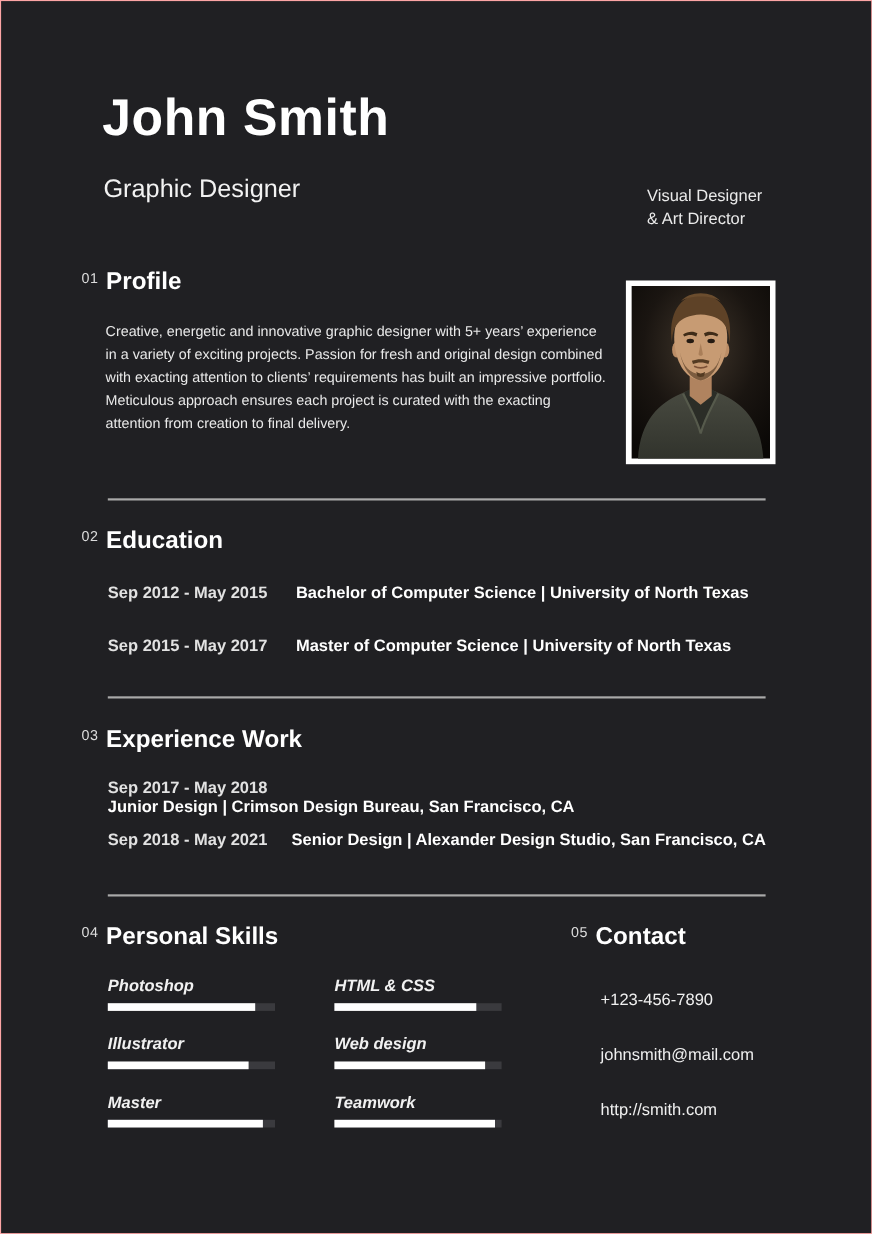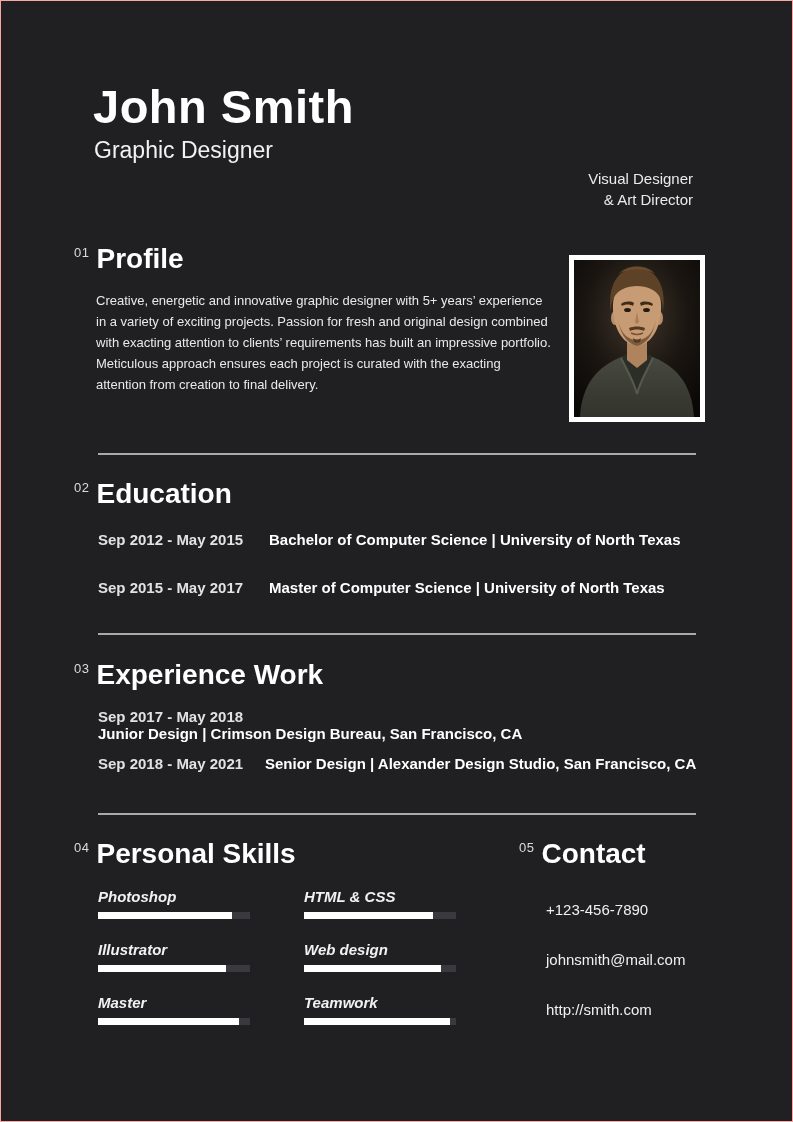--- a/index.html
+++ b/index.html
@@ -9,26 +9,26 @@
     background:#202023;
     border:1px solid #fca5a5;
     box-sizing:border-box;
     font-family:"Liberation Sans", sans-serif;
     color:#ffffff;
     overflow:hidden;
   }
   .abs{position:absolute;}
   
   .name{left:92px;top:78px;font-size:47px;font-weight:800;letter-spacing:.5px;color:#fff;}
-  .job-title{left:93px;top:136px;font-size:23px;font-weight:400;color:#f2f2f2;}
-  .tagline{right:99px;top:167px;text-align:right;font-size:15px;line-height:21px;color:#eaeaea;}
+  .job-title{left:93px;top:157px;font-size:23px;font-weight:400;color:#f2f2f2;}
+  .tagline{right:99px;top:167px;text-align:left;font-size:15px;line-height:21px;color:#eaeaea;}
   
   .sec-head{display:flex;align-items:flex-start;gap:7px;}
   .sec-num{font-size:13px;color:#dcdcdc;padding-top:1px;letter-spacing:.5px;}
-  .sec-title{font-size:28px;font-weight:800;color:#fff;line-height:1.1;}
+  .sec-title{font-size:22px;font-weight:800;color:#fff;line-height:1.1;}
   
   .profile-body{left:95px;top:289px;width:455px;font-size:13px;line-height:21px;color:#e9e9e9;}
   
   .photo-frame{left:568px;top:254px;width:136px;height:167px;background:#fff;padding:5px;box-sizing:border-box;}
   .photo-frame svg{display:block;width:100%;height:100%;}
   
   .divider{height:2px;background:#a9a9a9;width:598px;left:97px;}
   
   .t-row{left:97px;width:640px;display:flex;font-size:15px;}
   .t-date{width:171px;flex:none;color:#e2e2e2;font-weight:600;}

